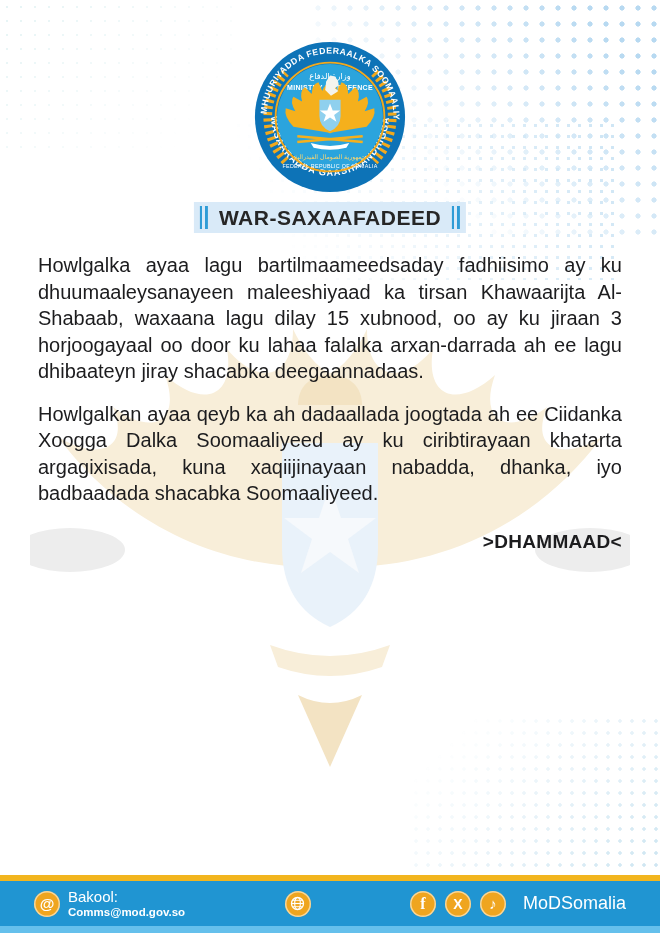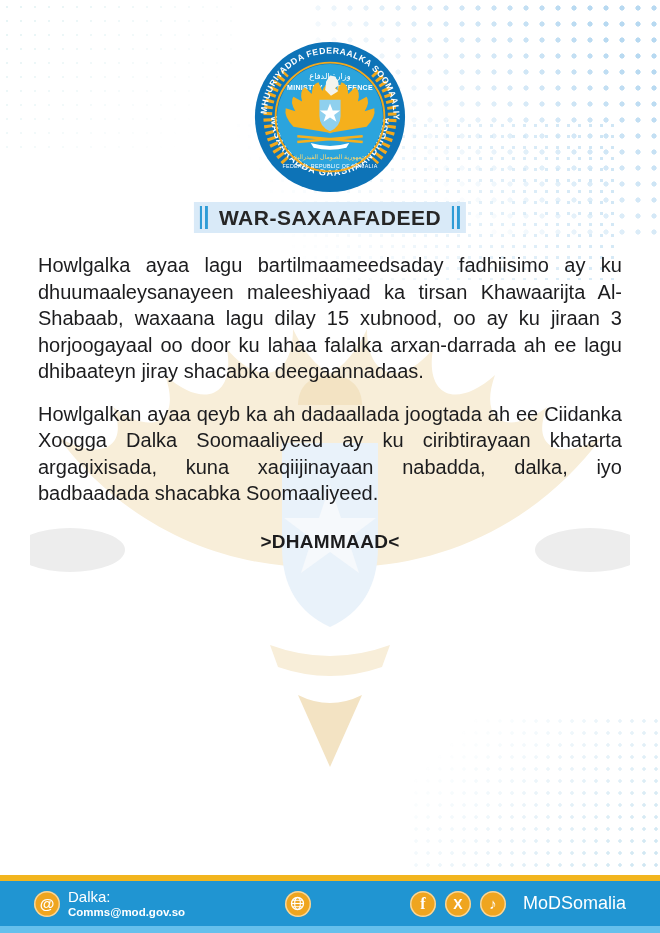--- a/index.html
+++ b/index.html
@@ -55,21 +55,21 @@
     white-space:nowrap;padding:0 2px;
   }
   
   .content{position:absolute;left:38px;width:584px;top:252px;}
   .content p{
     margin:0 0 16px 0;font-size:20px;line-height:26.5px;
     text-align:justify;color:#1c1c1e;
   }
   .content .lead b{font-weight:bold;}
   .endmark{
-    text-align:center;font-weight:bold;font-size:19px;margin-top:24px;
+    text-align:right;font-weight:bold;font-size:19px;margin-top:24px;
     letter-spacing:.3px;color:#1c1c1e;
   }
   
   .footer{position:absolute;left:0;bottom:0;width:660px;}
   .f-stripe-top{height:6px;background:#f2b51e;}
   .f-main{
     height:45px;background:#2095d2;display:flex;align-items:center;
     justify-content:space-between;padding:0 34px;box-sizing:border-box;color:#fff;
   }
   .f-stripe-bottom{height:7px;background:#65c0ec;}
@@ -152,31 +152,31 @@
   </svg>
 
   <div class="pr-title">
     <span class="dbar"></span>
     <span class="t">WAR-SAXAAFADEED</span>
     <span class="dbar"></span>
   </div>
 
   <div class="content">
     <p>Howlgalka ayaa lagu bartilmaameedsaday fadhiisimo ay ku dhuumaaleysanayeen maleeshiyaad ka tirsan Khawaarijta Al-Shabaab, waxaana lagu dilay 15 xubnood, oo ay ku jiraan 3 horjoogayaal oo door ku lahaa falalka arxan-darrada ah ee lagu dhibaateyn jiray shacabka deegaannadaas.</p>
-    <p>Howlgalkan ayaa qeyb ka ah dadaallada joogtada ah ee Ciidanka Xoogga Dalka Soomaaliyeed ay ku ciribtirayaan khatarta argagixisada, kuna xaqiijinayaan nabadda, dalka, iyo badbaadada shacabka Soomaaliyeed.</p>
+    <p>Howlgalkan ayaa qeyb ka ah dadaallada joogtada ah ee Ciidanka Xoogga Dalka Soomaaliyeed ay ku ciribtirayaan khatarta argagixisada, kuna xaqiijinayaan nabadda, dhanka, iyo badbaadada shacabka Soomaaliyeed.</p>
     <div class="endmark">&gt;DHAMMAAD&lt;</div>
   </div>
 
   <div class="footer">
     <div class="f-stripe-top"></div>
     <div class="f-main">
       <div class="contact">
         <div class="badge at">@</div>
         <div class="ctext">
-          <div class="label">Dalka:</div>
+          <div class="label">Bakool:</div>
           <div class="value">Comms@mod.gov.so</div>
         </div>
       </div>
       <div class="contact">
         <div class="badge">
           <svg width="15" height="15" viewBox="0 0 16 16">
             <circle cx="8" cy="8" r="6.4" fill="none" stroke="#ffffff" stroke-width="1.4"></circle>
             <ellipse cx="8" cy="8" rx="3" ry="6.4" fill="none" stroke="#ffffff" stroke-width="1.2"></ellipse>
             <line x1="1.6" y1="8" x2="14.4" y2="8" stroke="#ffffff" stroke-width="1.2"></line>
             <line x1="2.5" y1="4.6" x2="13.5" y2="4.6" stroke="#ffffff" stroke-width="1"></line>

